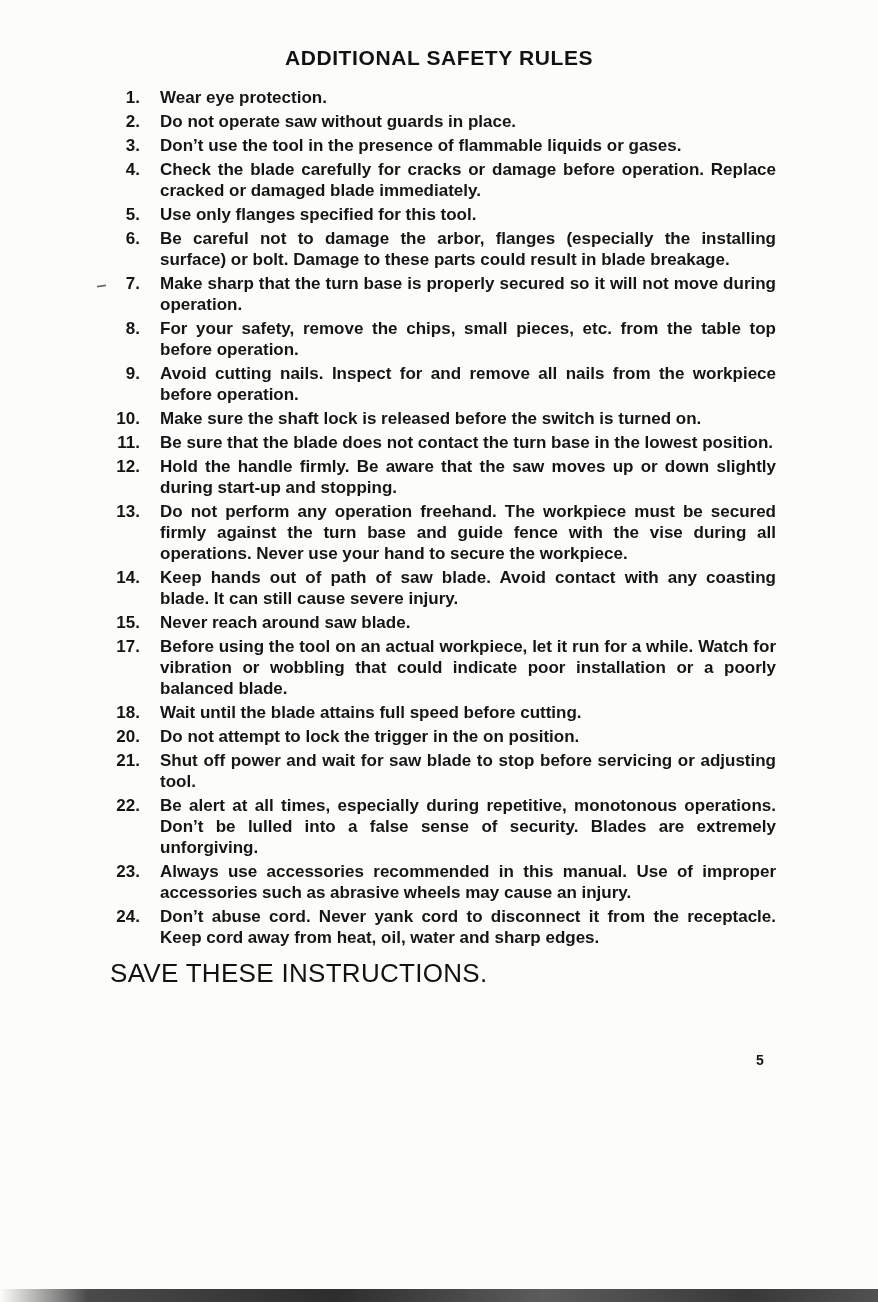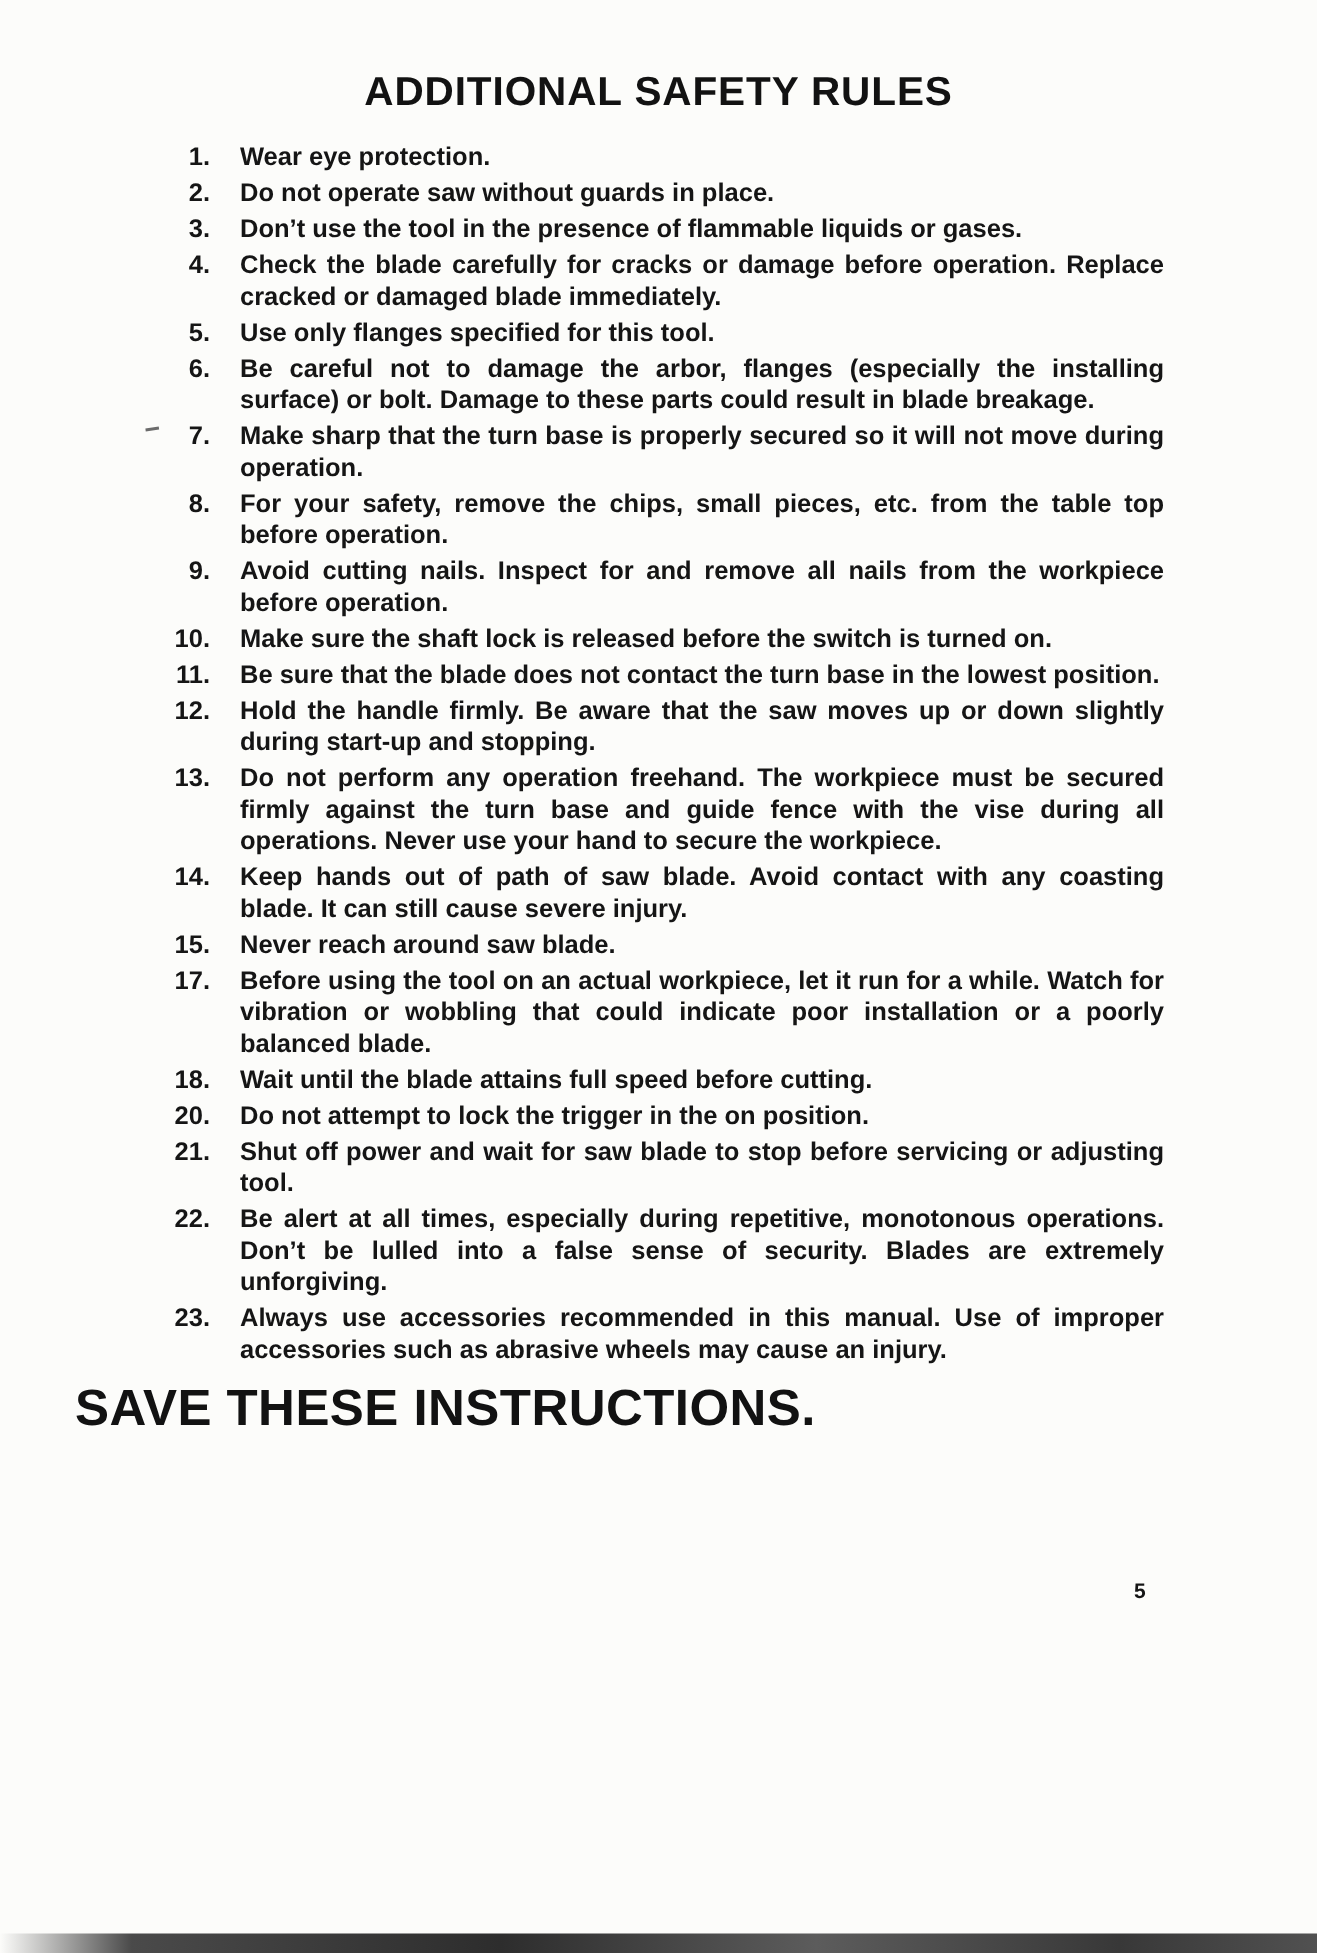--- a/index.html
+++ b/index.html
@@ -9,21 +9,21 @@
     width: 878px;
     height: 1302px;
     background: #fcfcfa;
     font-family: "Liberation Sans", sans-serif;
     color: #151515;
     overflow: hidden;
   }
   .doc-title {
     padding-top: 46px;
     text-align: center;
-    font-size: 27px;
+    font-size: 21px;
     font-weight: 700;
     letter-spacing: 0.6px;
     color: #121212;
   }
   .rules {
     list-style: none;
     margin-top: 17px;
     margin-left: 100px;
     width: 676px;
   }
@@ -40,23 +40,23 @@
     text-align: right;
   }
   .rule .text {
     margin-left: 20px;
     width: 624px;
     text-align: justify;
   }
   .rule .text.italic { }
   .closing-heading {
     margin-top: 10px;
-    margin-left: 50px;
-    font-size: 34px;
-    font-weight: 700;
+    margin-left: 110px;
+    font-size: 26px;
+    font-weight: 400;
     letter-spacing: 0.3px;
     color: #121212;
   }
   .page-number {
     position: absolute;
     left: 756px;
     top: 1052px;
     font-size: 14px;
     font-weight: 700;
   }
@@ -171,20 +171,24 @@
         <span class="text">Shut off power and wait for saw blade to stop before servicing or adjusting tool.</span>
       </li>
       <li class="rule">
         <span class="num">22.</span>
         <span class="text">Be alert at all times, especially during repetitive, monotonous operations. Don’t be lulled into a false sense of security. Blades are extremely unforgiving.</span>
       </li>
       <li class="rule">
         <span class="num">23.</span>
         <span class="text">Always use accessories recommended in this manual. Use of improper accessories such as abrasive wheels may cause an injury.</span>
       </li>
+      <li class="rule">
+        <span class="num">24.</span>
+        <span class="text">Don’t abuse cord. Never yank cord to disconnect it from the receptacle. Keep cord away from heat, oil, water and sharp edges.</span>
+      </li>
     </ol>
 
   <h2 class="closing-heading">SAVE THESE INSTRUCTIONS.</h2>
 
   <div class="page-number">5</div>
 
   <div class="scan-edge-bottom"></div>
 
 </div>
 

